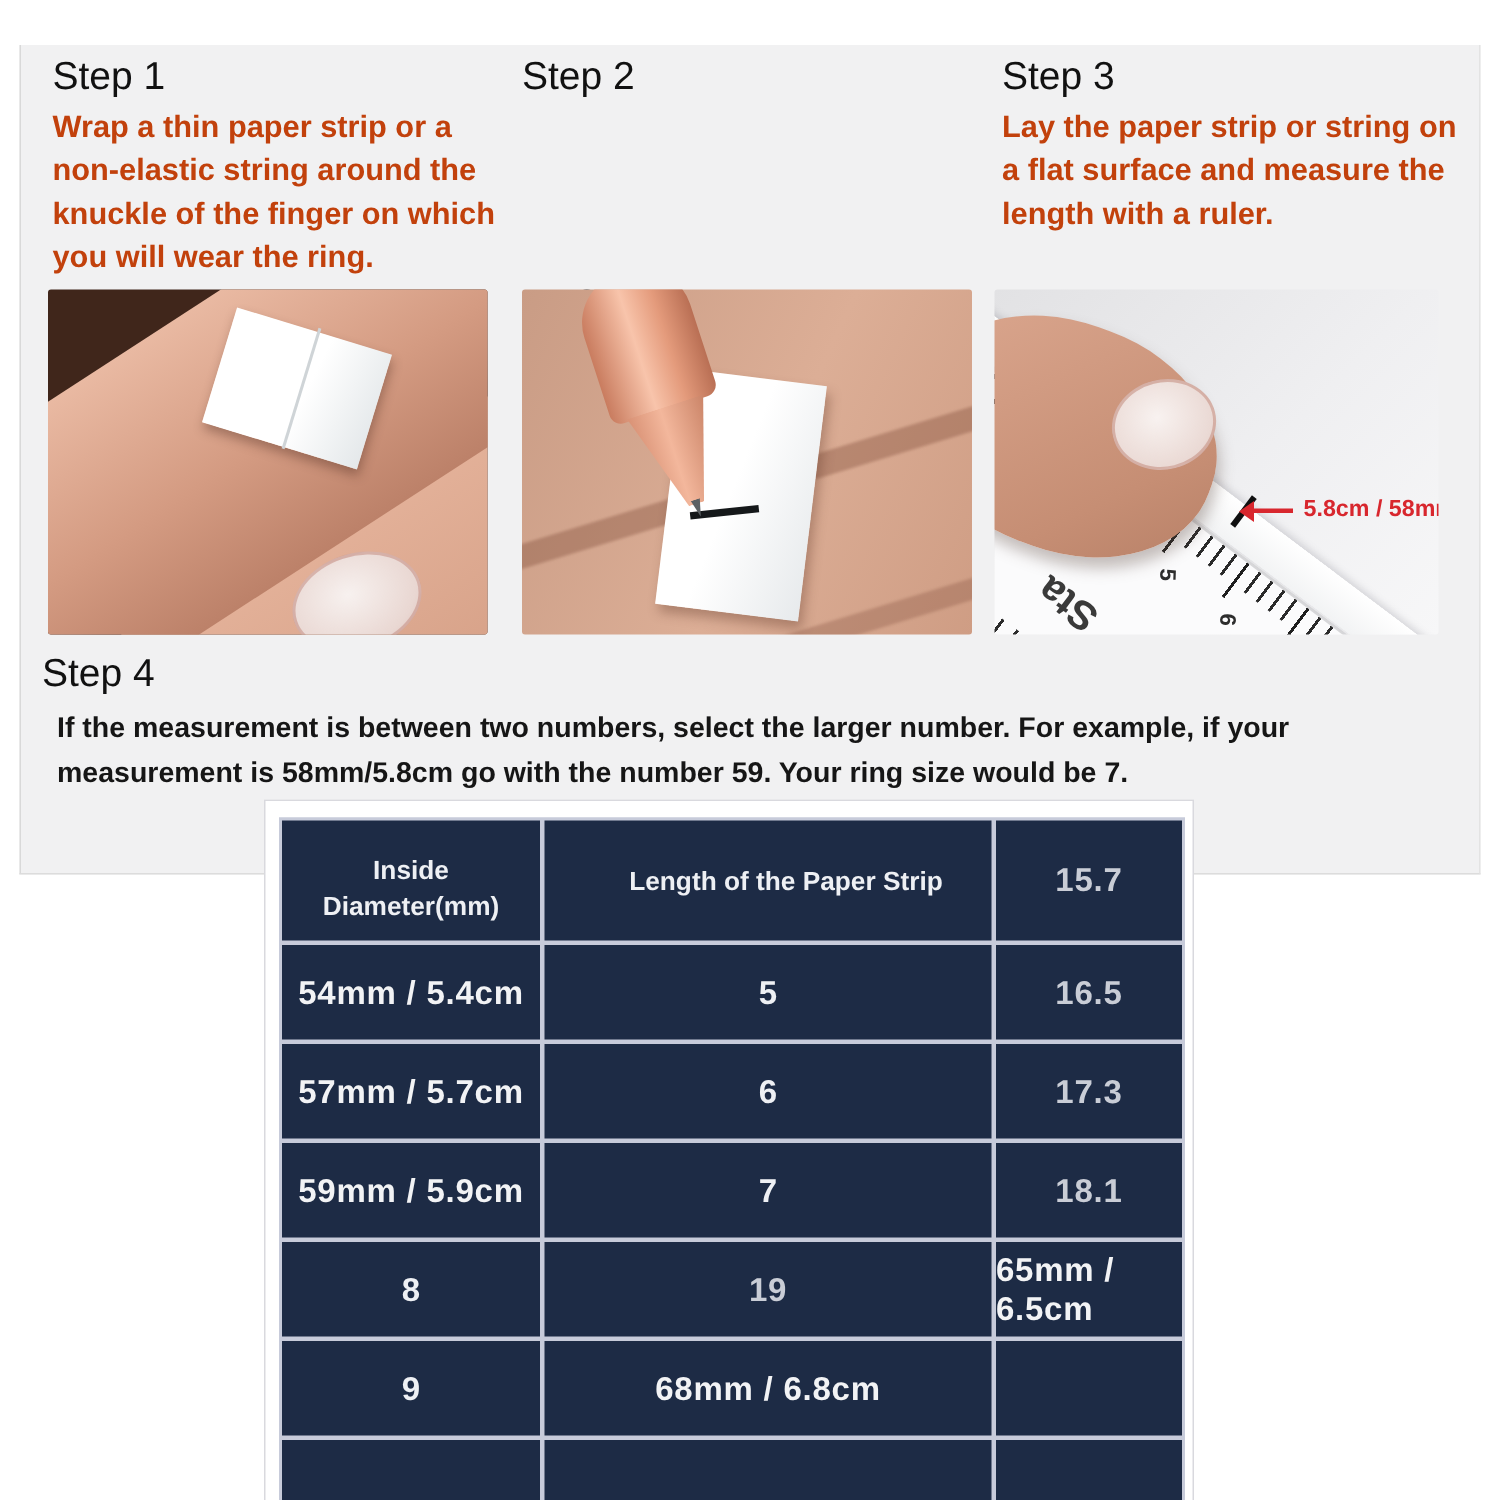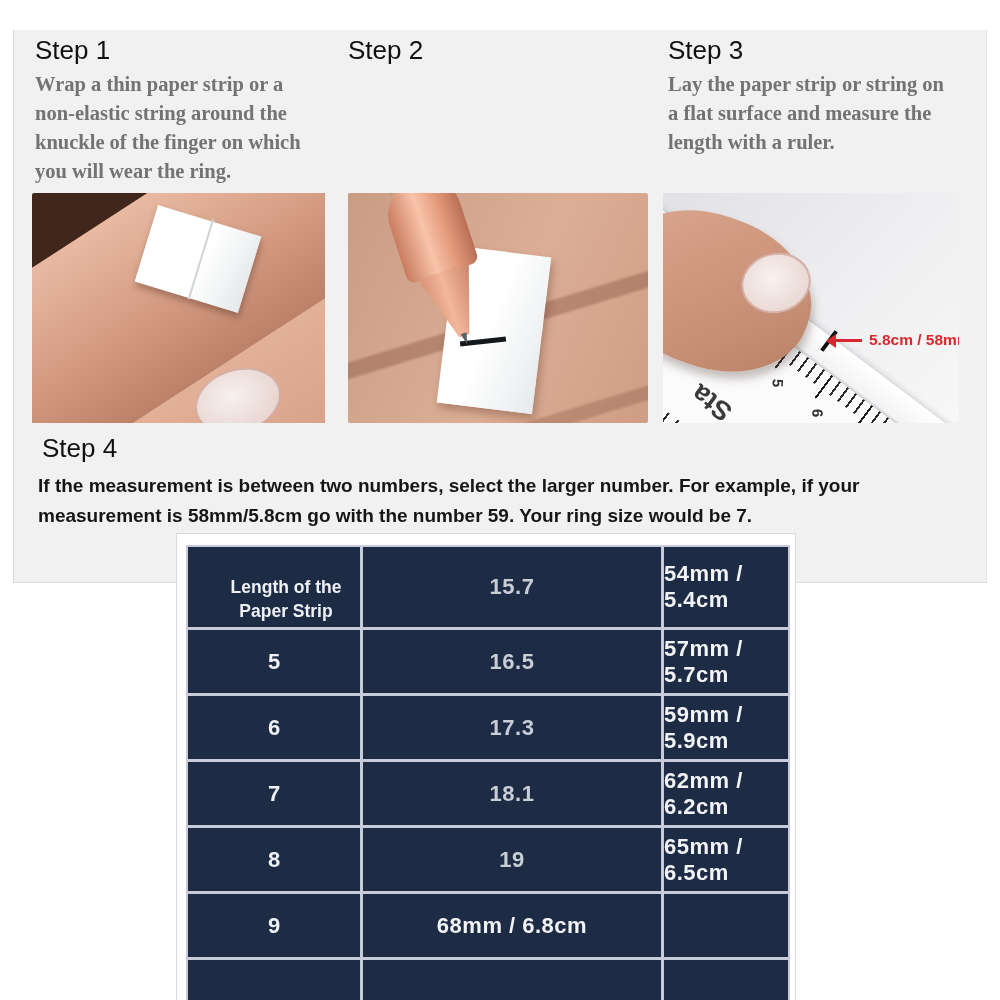--- a/index.html
+++ b/index.html
@@ -2,22 +2,22 @@
 <html><head>
 <meta charset="utf-8">
 <style>
   html,body{margin:0;padding:0;background:#fff;}
   .page{position:relative;width:1000px;height:1000px;background:#ffffff;overflow:hidden;
         font-family:"Liberation Sans", sans-serif;color:#1a1a1a;margin-top:30px;}
   
   .panel{position:absolute;left:13px;top:0;width:972px;height:552px;background:#f1f1f2;
          border-left:1px solid #d9d9d9;border-right:1px solid #e3e3e3;border-bottom:1px solid #dcdcdc;}
   .step-title{position:absolute;font-size:26px;font-weight:400;color:#111;}
-  .step-text{position:absolute;font-size:20.5px;font-weight:700;line-height:29px;color:#737373;
-             white-space:pre-line;font-family:Liberation Serif, serif;}
+  .step-text{position:absolute;font-size:20.5px;font-weight:700;line-height:29px;color:#c2410c;
+             white-space:pre-line;}
   .step4-text{position:absolute;font-size:19px;font-weight:700;line-height:30px;color:#161616;
               white-space:pre-line;width:920px;}
   
   .photo{position:absolute;top:163px;height:230px;overflow:hidden;border-radius:2px;background:#ccc;}
   .ph1{left:32px;width:293px;background:#40261b;}
   .ph2{left:348px;width:300px;background:linear-gradient(115deg,#c99c85,#dcae96 55%,#cf9d84);}
   .ph3{left:663px;width:296px;background:linear-gradient(135deg,#e2e2e4,#efeff1 55%,#f7f7f8);}
   .abs{position:absolute;}
   
   .p1-finger-main{left:-95px;top:-8px;width:500px;height:185px;border-radius:95px;
@@ -149,45 +149,46 @@
     </div>
     <div class="abs p3-mark"></div>
     <div class="abs p3-finger"></div>
     <div class="abs p3-nail"></div>
     <div class="abs p3-anno">
       <div class="anno-arrow"></div>
       <div class="anno-text">5.8cm / 58mm</div>
     </div>
   </div>
 
-  <div class="step-title" style="left:42px;top:403px;">Step 4</div>
+  <div class="step-title" style="left:28px;top:403px;">Step 4</div>
   <div class="step4-text" style="left:38px;top:441px;">If the measurement is between two numbers, select the larger number. For example, if your
 measurement is 58mm/5.8cm go with the number 59. Your ring size would be 7.</div>
 
   <div class="card"></div>
 
   <div class="size-table">
+    <div class="cell th">Inside
+Diameter(mm)</div>
     <div class="cell th">
       <span class="l2">Length of the Paper Strip</span>
     </div>
 
     <div class="cell td-d">15.7</div>
     <div class="cell td-c">54mm / 5.4cm</div>
     <div class="cell td-s">5</div>
 
     <div class="cell td-d">16.5</div>
     <div class="cell td-c">57mm / 5.7cm</div>
     <div class="cell td-s">6</div>
 
     <div class="cell td-d">17.3</div>
     <div class="cell td-c">59mm / 5.9cm</div>
     <div class="cell td-s">7</div>
 
     <div class="cell td-d">18.1</div>
-    <div class="cell td-c">62mm / 6.2cm</div>
     <div class="cell td-s">8</div>
 
     <div class="cell td-d">19</div>
     <div class="cell td-c">65mm / 6.5cm</div>
     <div class="cell td-s">9</div>
 
     <div class="cell td-c">68mm / 6.8cm</div>
     <div class="cell td-s"></div>
 
     <div class="cell"></div>

